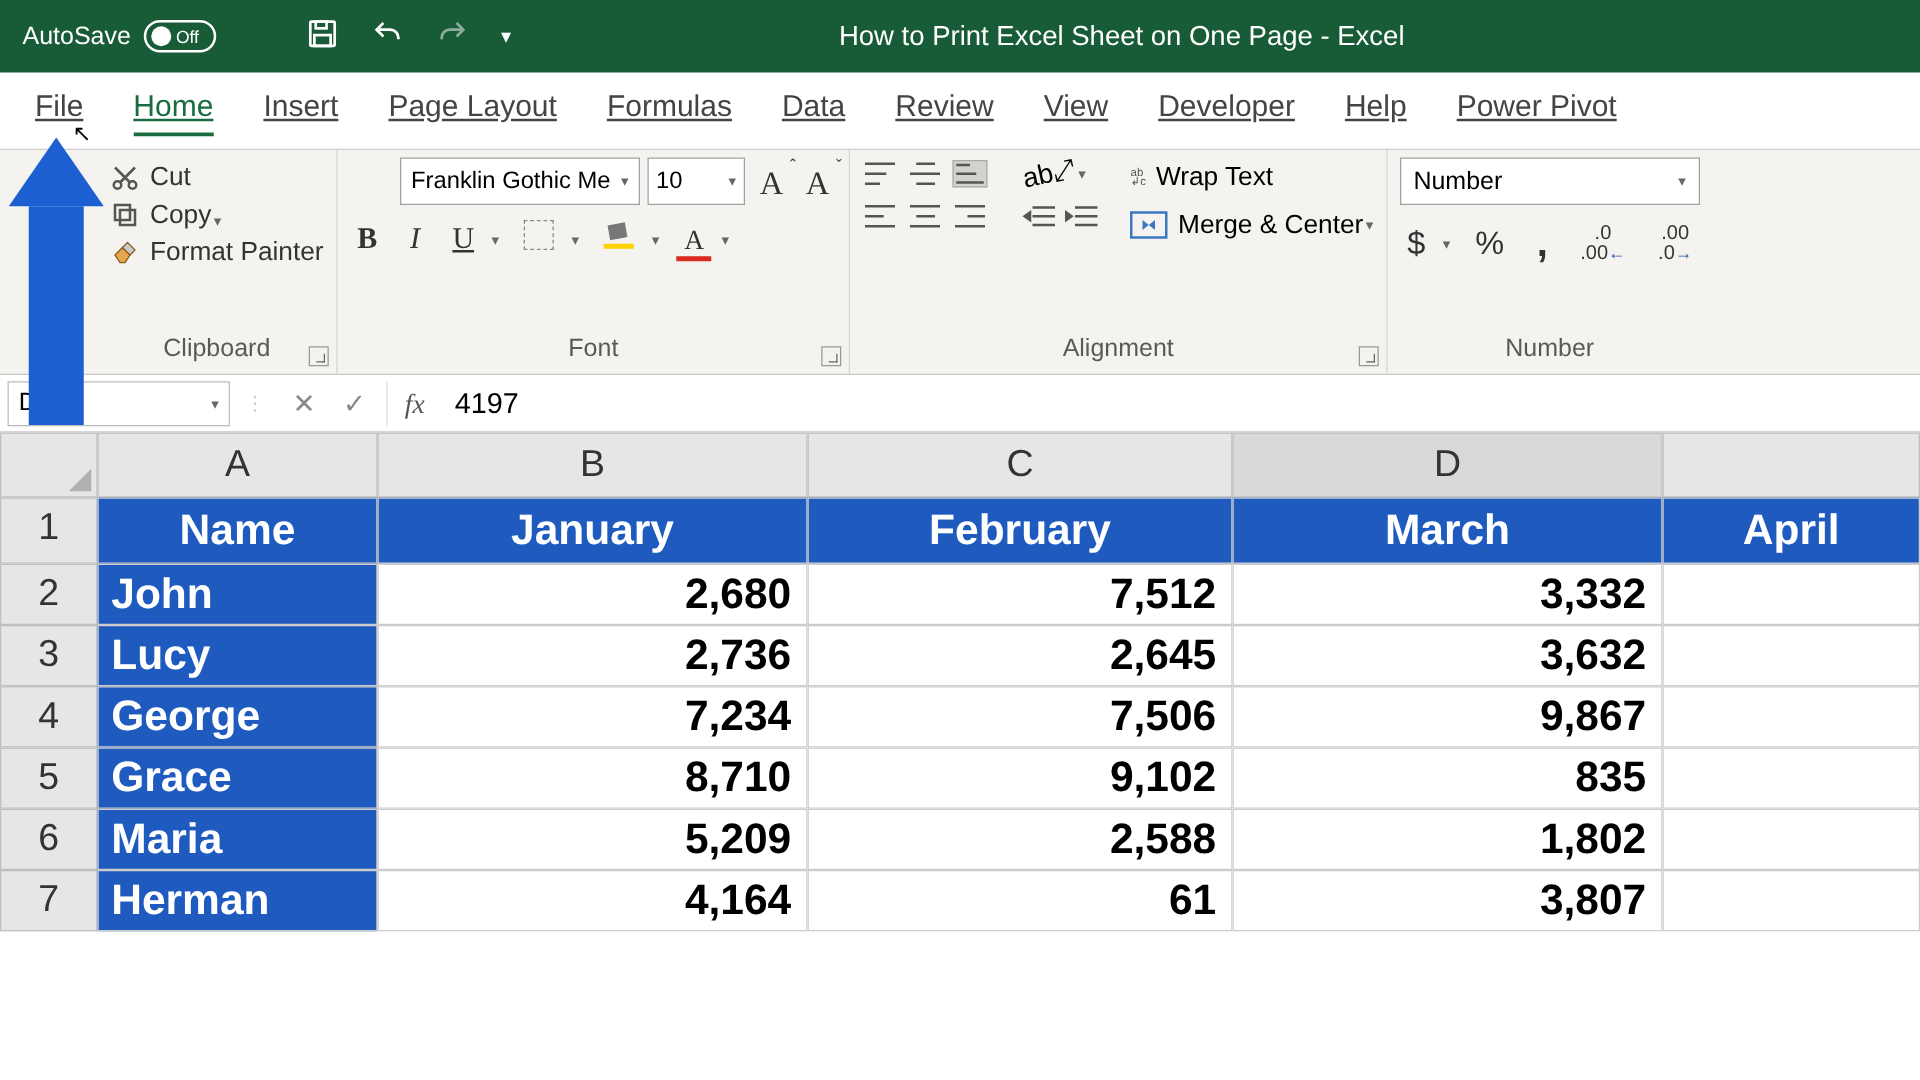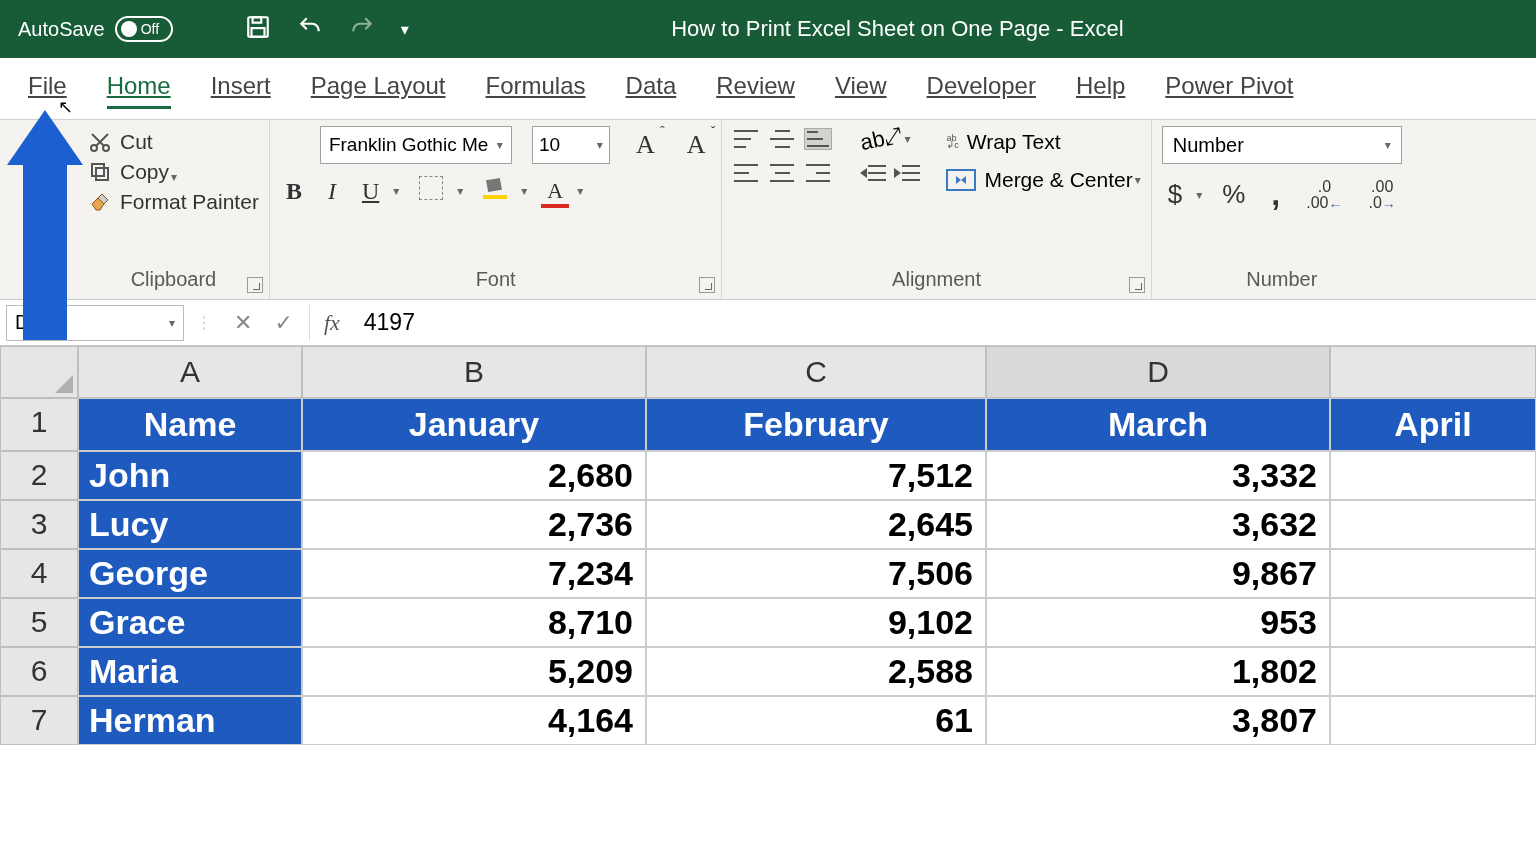--- a/index.html
+++ b/index.html
@@ -25,21 +25,21 @@
 .group-body { flex: 1; display: flex; align-items: flex-start; gap: 8px; }
 .group-label { text-align: center; font-size: 20px; color: #595959; padding: 4px 0; position: relative; }
 .launcher { position: absolute; right: 6px; bottom: 6px; width: 16px; height: 16px; border: 1px solid #999; }
 .launcher::after { content:''; position:absolute; right:2px; bottom:2px; width:6px; height:6px; border-right:1px solid #666; border-bottom:1px solid #666; }
 
 .clip-col { display: flex; flex-direction: column; gap: 6px; font-size: 21px; color: #333; padding-top: 4px; }
 .clip-row { display: flex; align-items: flex-end; gap: 8px; cursor: pointer; }
 .mini-icon { width: 24px; height: 24px; display: inline-block; }
 
 .font-col { display: flex; flex-direction: column; gap: 10px; }
-.font-row1 { display: flex; gap: 20px; align-items: center; padding-left: 40px; }
+.font-row1 { display: flex; gap: 6px; align-items: flex-end; padding-left: 40px; }
 .font-name { width: 192px; height: 38px; border: 1px solid #a0a0a0; background: #fff; display: flex; align-items: center; padding: 0 8px; font-size: 19px; justify-content: space-between; }
 .font-size { width: 78px; height: 38px; border: 1px solid #a0a0a0; background: #fff; display: flex; align-items: center; justify-content: space-between; padding: 0 6px; font-size: 19px; }
 .grow, .shrink { font-family: "Times New Roman"; font-size: 26px; position: relative; padding: 0 4px; }
 .grow::after { content:'ˆ'; position: absolute; font-size: 14px; top: -4px; right: -4px; }
 .shrink::after { content:'ˇ'; position: absolute; font-size: 14px; top: -4px; right: -4px; }
 .font-row2 { display: flex; gap: 14px; align-items: center; font-size: 24px; }
 .btn { padding: 2px 6px; cursor: pointer; color: #333; }
 .b { font-weight: bold; font-family: "Times New Roman"; }
 .i { font-style: italic; font-family: "Times New Roman"; }
 .u { text-decoration: underline; font-family: "Times New Roman"; }
@@ -359,21 +359,21 @@
     <div class="rowh">4</div>
     <div class="namecell">George</div>
     <div class="valcell">7,234</div>
     <div class="valcell">7,506</div>
     <div class="valcell">9,867</div>
     <div class="valcell"></div>
     <div class="rowh">5</div>
     <div class="namecell">Grace</div>
     <div class="valcell">8,710</div>
     <div class="valcell">9,102</div>
-    <div class="valcell">953</div>
+    <div class="valcell">835</div>
     <div class="valcell"></div>
     <div class="rowh">6</div>
     <div class="namecell">Maria</div>
     <div class="valcell">5,209</div>
     <div class="valcell">2,588</div>
     <div class="valcell">1,802</div>
     <div class="valcell"></div>
     <div class="rowh">7</div>
     <div class="namecell">Herman</div>
     <div class="valcell">4,164</div>

